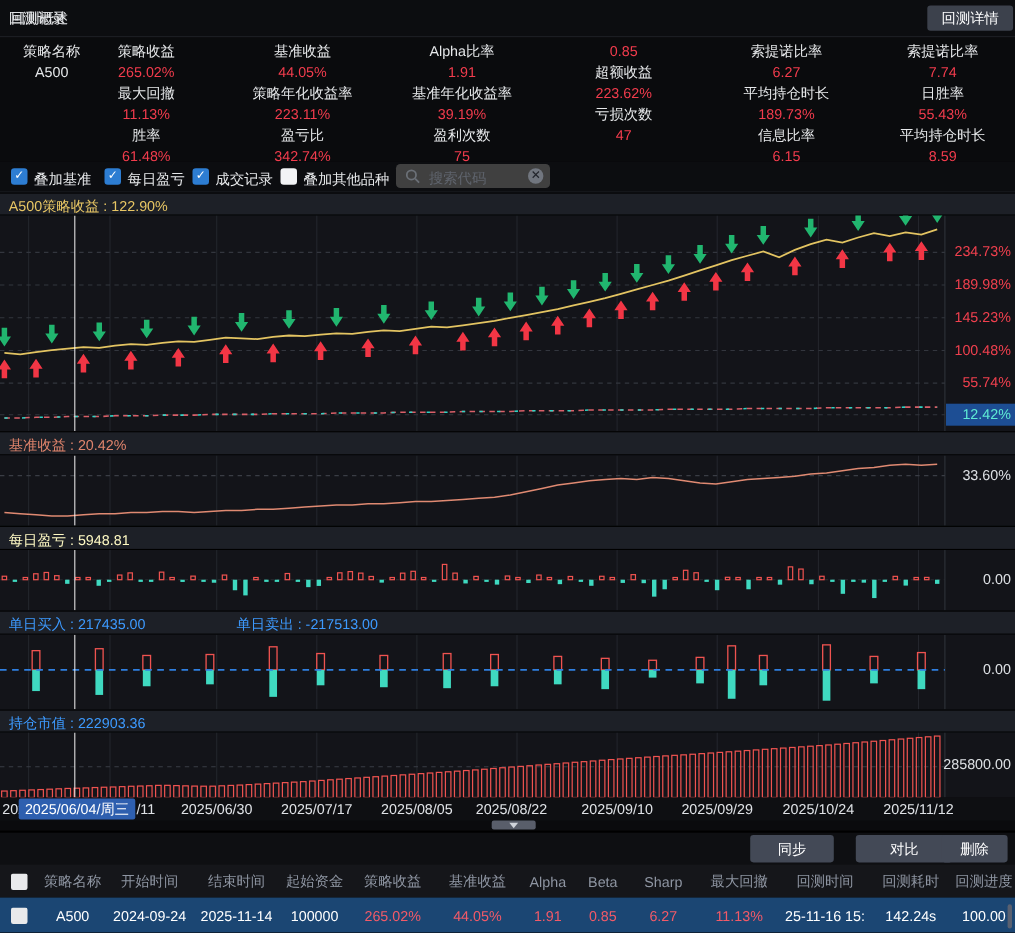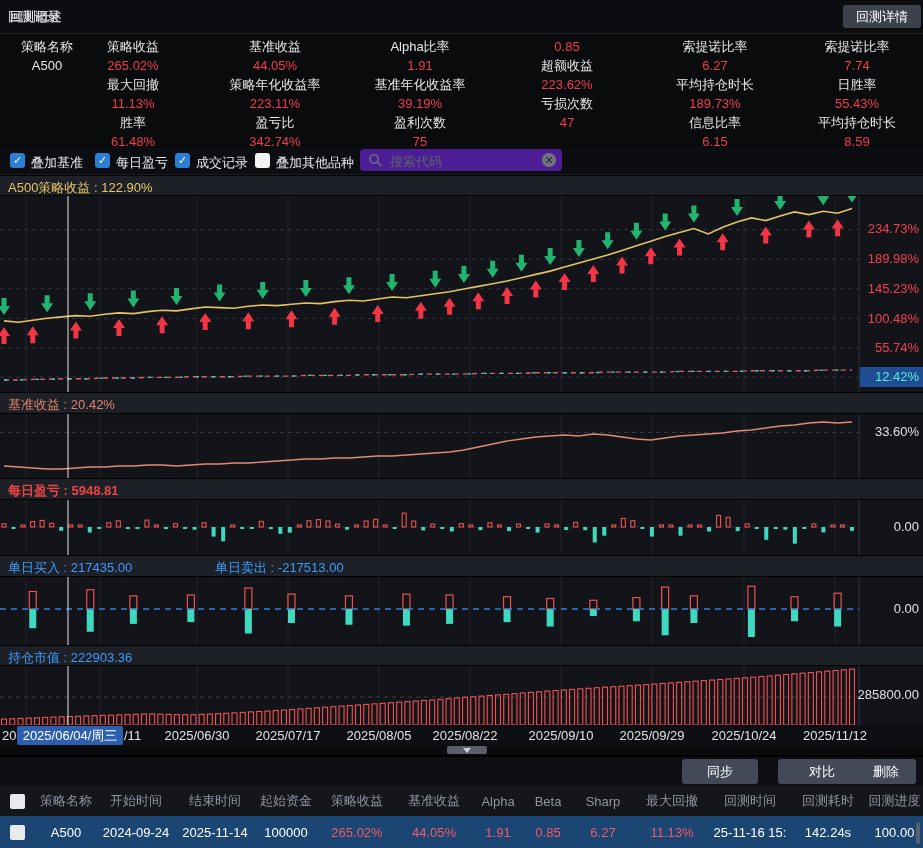--- a/index.html
+++ b/index.html
@@ -14,21 +14,21 @@
   .stat-col{position:absolute;top:3px;width:170px;text-align:center;}
   .stat-col div{height:19px;line-height:19px;white-space:nowrap;}
   .stat-label{color:#e6e8ea;}
   .stat-value{color:#f23c4d;}
   .toolbar{left:0;top:147px;width:923px;height:27px;background:#0c0d10;border-bottom:1px solid #1b1d22;}
   .cbx{position:absolute;top:6px;width:15px;height:15px;border-radius:3px;text-align:center;
       line-height:15px;font-size:11px;color:#fff;cursor:pointer;}
   .cbx.on{background:#2d7dd2;}
   .cbx.off{background:#f2f3f5;}
   .cbx-label{position:absolute;top:7px;color:#e6e8ea;white-space:nowrap;}
-  .searchbox{left:360px;top:2px;width:202px;height:22px;background:#4c1d95;border-radius:4px;}
+  .searchbox{left:360px;top:2px;width:140px;height:22px;background:#404040;border-radius:4px;}
   .searchbox input{position:absolute;left:28px;top:1px;width:110px;height:20px;background:transparent;
       border:none;outline:none;color:#aab0ba;font-size:13px;font-family:inherit;}
   .searchbox input::placeholder{color:#5f646d;}
   .clear-ic{position:absolute;right:6px;top:4px;width:14px;height:14px;border-radius:50%;background:#71767f;
       color:#22252c;font-size:11px;line-height:14px;text-align:center;cursor:pointer;}
   .ptitle{left:0;width:923px;background:#1d2027;border-top:1px solid #000;border-bottom:1px solid #000;}
   .ptitle span{position:absolute;left:8px;top:3px;white-space:nowrap;}
   .plot{left:0;width:923px;background:#131419;}
   .ylab{position:absolute;right:4px;width:70px;text-align:right;height:16px;line-height:16px;
       white-space:nowrap;}
@@ -248,21 +248,21 @@
         <line x1="0" y1="18.4" x2="859" y2="18.4" stroke="#3a3d45" stroke-dasharray="4 4"></line>
         <path d="M4.0 52.0 L18.4 53.0 L32.7 54.0 L47.1 55.0 L61.5 55.0 L75.9 54.0 L90.2 53.0 L104.6 53.0 L119.0 52.0 L133.4 52.0 L147.7 51.0 L162.1 51.0 L176.5 52.0 L190.8 51.0 L205.2 50.0 L219.6 50.0 L234.0 49.0 L248.3 49.0 L262.7 48.0 L277.1 47.0 L291.5 46.0 L305.8 45.0 L320.2 45.0 L334.6 44.0 L348.9 44.0 L363.3 43.0 L377.7 42.0 L392.1 42.0 L406.4 41.0 L420.8 40.0 L435.2 39.0 L449.6 38.0 L463.9 36.0 L478.3 33.0 L492.7 30.0 L507.1 27.0 L521.4 25.0 L535.8 23.0 L550.2 22.0 L564.5 21.0 L578.9 22.0 L593.3 20.0 L607.7 21.0 L622.0 23.0 L636.4 25.0 L650.8 26.0 L665.2 24.0 L679.5 22.0 L693.9 21.0 L708.3 20.0 L722.6 19.0 L737.0 17.0 L751.4 16.0 L765.8 14.0 L780.1 12.0 L794.5 11.0 L808.9 9.0 L823.3 8.0 L837.6 9.0 L852.0 8.0" fill="none" stroke="#e08a72" stroke-width="1.4"></path>
         <line x1="68" y1="0" x2="68" y2="64" stroke="#ffffff" stroke-width="1" opacity="0.88"></line>
       </svg>
     <div id="yl2">
         <div class="ylab white" style="top: 10.4px;">33.60%</div>
       </div>
   </div>
 
   <div class="abs ptitle" style="top:478px;height:20px;">
-    <span style="color:#ef4444;font-weight:bold;">每日盈亏 : 5948.81</span>
+    <span style="color:#fef9c3;">每日盈亏 : 5948.81</span>
   </div>
   <div class="abs plot" style="top:500px;height:55px;">
     <svg id="svg3" width="923" height="55">
         <line x1="26" y1="0" x2="26" y2="55" stroke="#23252c" stroke-width="1"></line>
         <line x1="100" y1="0" x2="100" y2="55" stroke="#23252c" stroke-width="1"></line>
         <line x1="197" y1="0" x2="197" y2="55" stroke="#23252c" stroke-width="1"></line>
         <line x1="288" y1="0" x2="288" y2="55" stroke="#23252c" stroke-width="1"></line>
         <line x1="379" y1="0" x2="379" y2="55" stroke="#23252c" stroke-width="1"></line>
         <line x1="470" y1="0" x2="470" y2="55" stroke="#23252c" stroke-width="1"></line>
         <line x1="561" y1="0" x2="561" y2="55" stroke="#23252c" stroke-width="1"></line>

